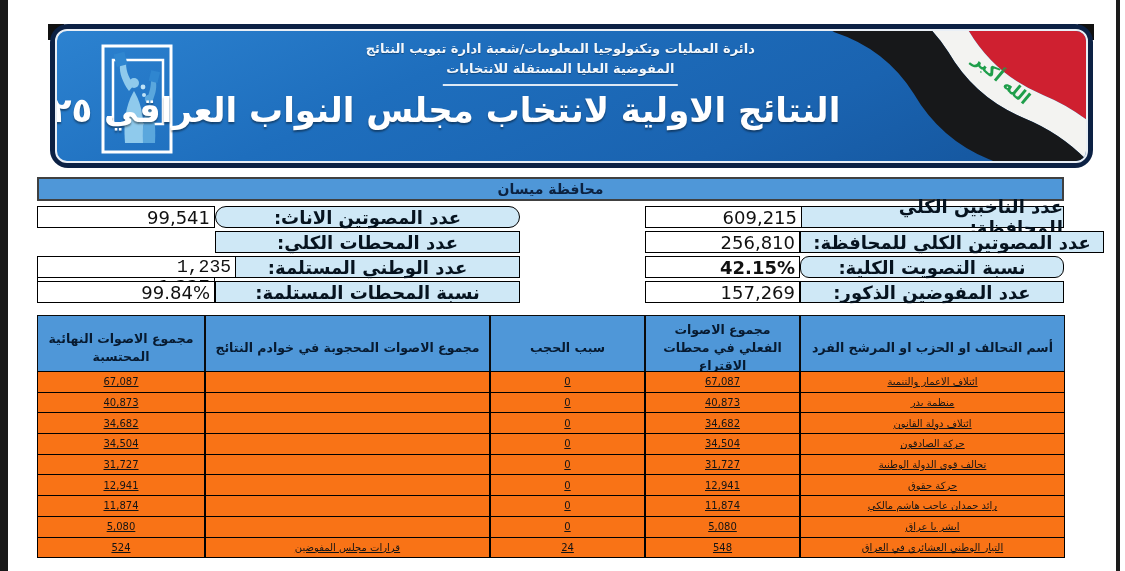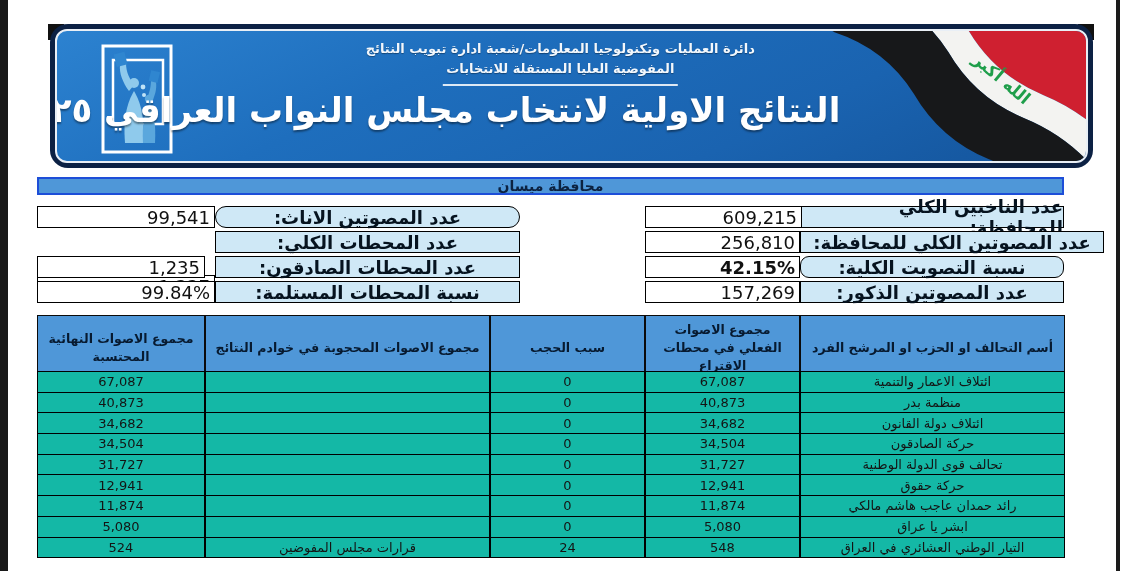--- a/index.html
+++ b/index.html
@@ -30,22 +30,22 @@
   .org-line{font-size:13px;font-weight:bold;line-height:1.55;color:#f2f7fc;
     text-shadow:0 1px 1px rgba(0,0,0,.35);}
   .org-sep{width:235px;height:2px;background:rgba(255,255,255,.85);margin:5px auto 4px auto;}
   .banner-title{
     font-size:34px;font-weight:bold;color:#ffffff;letter-spacing:-1px;
     text-shadow:0 2px 2px rgba(0,0,0,.4);white-space:nowrap;margin-top:4px;
   }
 
   
   .gov-bar{
-    position:absolute;left:37px;top:177px;width:1027px;height:18px;
-    background:#4f97d8;border:2px solid #1d4ed8;box-sizing:border-box;
+    position:absolute;left:37px;top:177px;width:1027px;height:24px;
+    background:#4f97d8;border:2px solid #404040;box-sizing:border-box;
     display:flex;align-items:center;justify-content:center;
     font-size:14px;font-weight:bold;color:#0c2240;
   }
 
   
   .sum-cell{
     position:absolute;height:22px;box-sizing:border-box;border:1.5px solid #000;
     display:flex;align-items:center;font-size:18px;
   }
   .sum-label{background:#cfe8f6;font-weight:bold;justify-content:center;color:#06131f;}
@@ -56,23 +56,23 @@
   .res-header{position:absolute;left:37px;top:315px;width:1028px;height:66px;
     display:grid;grid-template-columns:168px 285px 155px 155px 265px;}
   .res-h-cell{
     background:#4f97d8;border:1.5px solid #0b0b0b;box-sizing:border-box;
     display:flex;align-items:center;justify-content:center;text-align:center;
     font-size:12.5px;font-weight:bold;color:#071a30;line-height:1.45;padding:2px 8px;
   }
   .res-body{position:absolute;left:37px;top:372px;width:1028px;
     display:grid;grid-template-columns:168px 285px 155px 155px 265px;grid-auto-rows:20.7px;}
   .res-cell{
-    background:#14b8a6;border:1px solid #000;box-sizing:border-box;margin-top:-1px;
+    background:#f97316;border:1px solid #000;box-sizing:border-box;margin-top:-1px;
     display:flex;align-items:center;justify-content:center;
-    font-size:13px;color:#141414;direction:rtl;white-space:nowrap;
+    font-size:10px;color:#141414;direction:rtl;white-space:nowrap;text-decoration:underline;
   }
   .res-cell.num{direction:ltr;}
   [dir="rtl"]{direction:rtl;}
 </style>
 </head>
 <body>
 
 <div class="edge-strip-left"></div>
 <div class="edge-line-right"></div>
 <div class="corner-mark" style="left:48px;top:24px;"></div>
@@ -115,29 +115,29 @@
 </div>
 
 <div class="gov-bar" dir="rtl">محافظة ميسان</div>
 
 <div class="sum-cell sum-label" dir="rtl" style="left:800px;top:206px;width:264px;">عدد الناخبين الكلي للمحافظة:</div>
 <div class="sum-cell sum-value" style="left:645px;top:206px;width:157px;">609,215</div>
 <div class="sum-cell sum-label" dir="rtl" style="left:800px;top:231px;width:304px;">عدد المصوتين الكلي للمحافظة:</div>
 <div class="sum-cell sum-value" style="left:645px;top:231px;width:155px;">256,810</div>
 <div class="sum-cell sum-label" dir="rtl" style="left:800px;top:256px;width:264px;border-radius:9px;">نسبة التصويت الكلية:</div>
 <div class="sum-cell sum-value" style="left:645px;top:256px;width:155px;font-weight:bold;">42.15%</div>
-<div class="sum-cell sum-label" dir="rtl" style="left:800px;top:281px;width:264px;">عدد المصوتين الذكور:</div>
+<div class="sum-cell sum-label" dir="rtl" style="left:800px;top:281px;width:264px;">عدد المفوضين الذكور:</div>
 <div class="sum-cell sum-value" style="left:645px;top:281px;width:155px;">157,269</div>
 
 <div class="sum-cell sum-label" dir="rtl" style="left:215px;top:206px;width:305px;border-radius:11px;">عدد المصوتين الاناث:</div>
 <div class="sum-cell sum-value" style="left:37px;top:206px;width:178px;">99,541</div>
 <div class="sum-cell sum-label" dir="rtl" style="left:215px;top:231px;width:305px;">عدد المحطات الكلي:</div>
 <div class="sum-cell sum-value" style="left:37px;top:231px;width:178px;margin-top:44px;">1,237</div>
-<div class="sum-cell sum-label" dir="rtl" style="left:215px;top:256px;width:305px;">عدد المحطات الصادقون:</div>
-<div class="sum-cell sum-value" style="left:37px;top:256px;width:168px;">1,235</div>
+<div class="sum-cell sum-label" dir="rtl" style="left:215px;top:256px;width:305px;">عدد الوطني المستلمة:</div>
+<div class="sum-cell sum-value" style="left:37px;top:256px;width:199px;font-family:Liberation Mono, monospace;">1,235</div>
 <div class="sum-cell sum-label" dir="rtl" style="left:215px;top:281px;width:305px;">نسبة المحطات المستلمة:</div>
 <div class="sum-cell sum-value" style="left:37px;top:281px;width:178px;">99.84%</div>
 
 <div class="res-header">
   <div class="res-h-cell" dir="rtl">مجموع الاصوات النهائية المحتسبة</div>
   <div class="res-h-cell" dir="rtl">مجموع الاصوات المحجوبة في خوادم النتائج</div>
   <div class="res-h-cell" dir="rtl">سبب الحجب</div>
   <div class="res-h-cell" dir="rtl">مجموع الاصوات الفعلي في محطات الاقتراع</div>
   <div class="res-h-cell" dir="rtl">أسم التحالف او الحزب او المرشح الفرد</div>
 </div>

